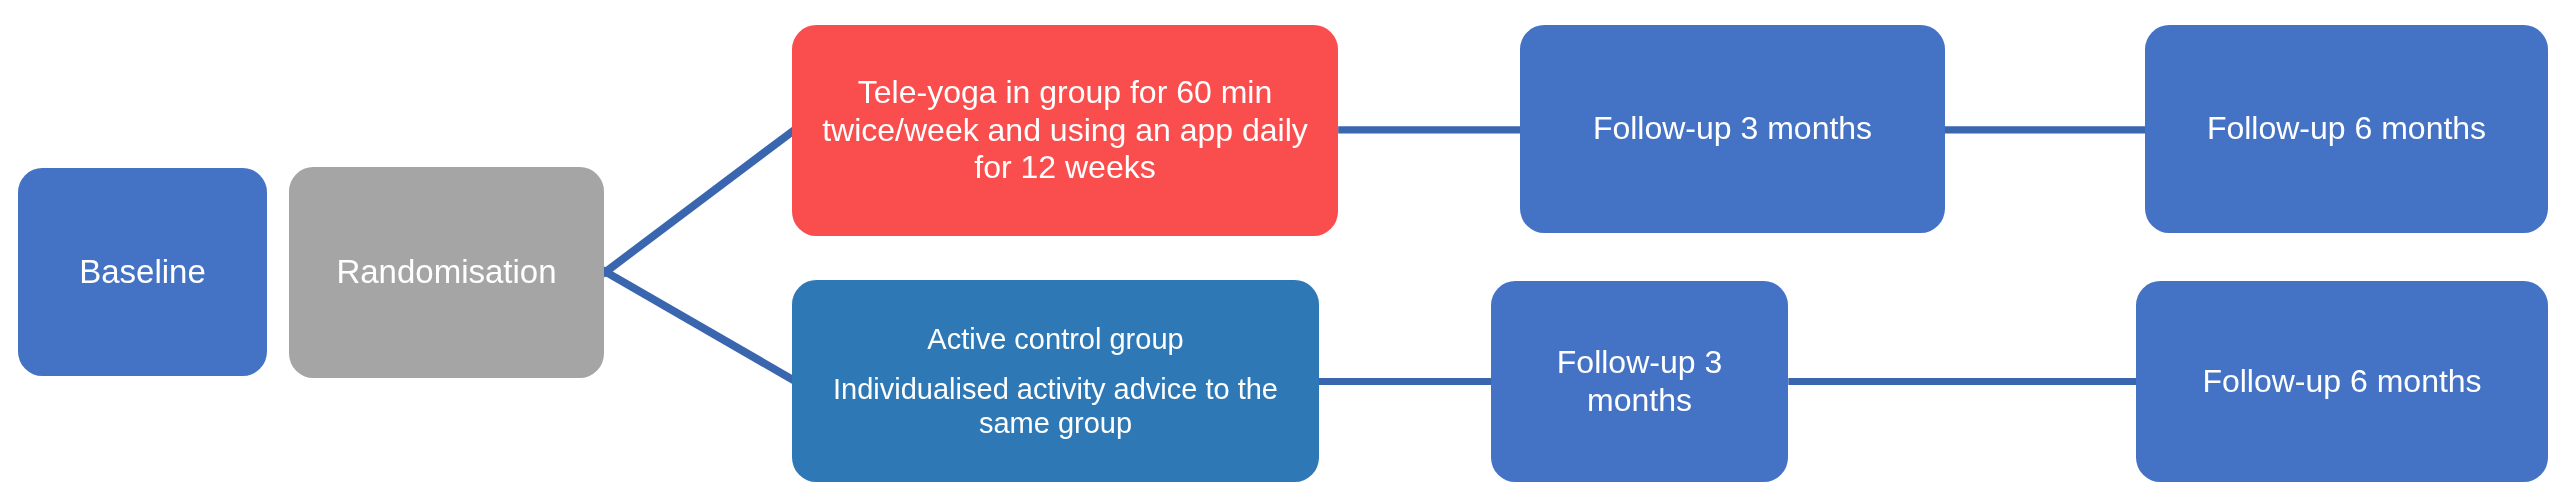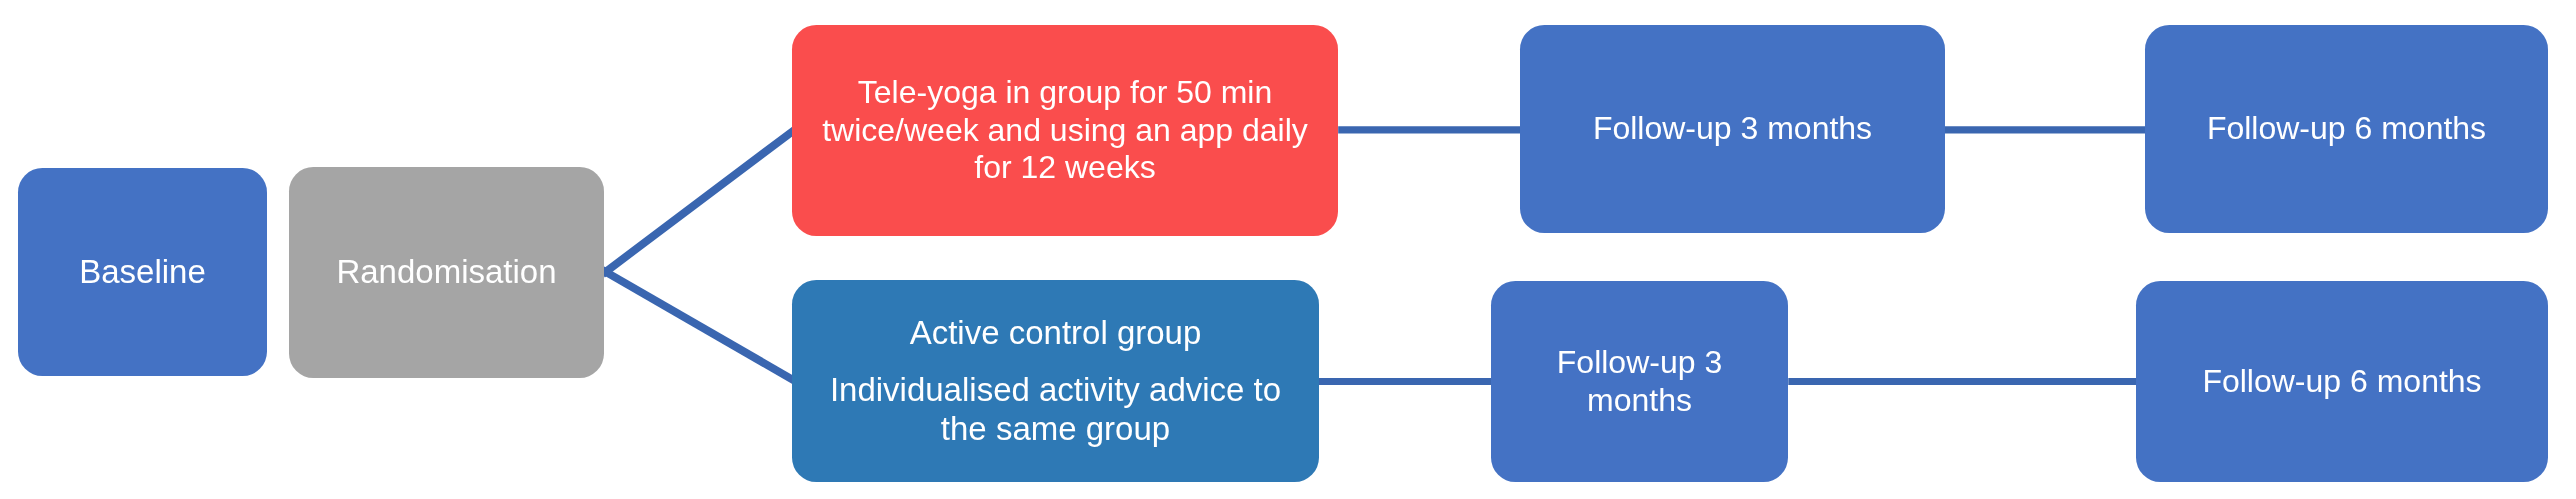--- a/index.html
+++ b/index.html
@@ -51,21 +51,21 @@
   }
   #node-teleyoga {
     left: 792px; top: 25px;  width: 546px;  height: 211px;
     background: #fa4d4d;
     font-size: 32px;
     padding: 2.9px 24.4px;
   }
   #node-control {
     left: 792px; top: 280px; width: 527px;  height: 202px;
     background: #2e79b5;
-    font-size: 33px;
+    font-size: 29px;
     padding: 2.9px 18.6px;
   }
   #node-fu3-top {
     left: 1520px; top: 25px;  width: 425px;  height: 208px;
     background: #4472c4;
     font-size: 32px;
   }
   #node-fu6-top {
     left: 2145px; top: 25px;  width: 403px;  height: 208px;
     background: #4472c4;
@@ -111,21 +111,21 @@
 
   <div class="node" id="node-randomisation">
     <span class="para">Randomisation</span>
   </div>
 
   <div class="node" id="node-baseline">
     <span class="para">Baseline</span>
   </div>
 
   <div class="node" id="node-teleyoga">
-    <span class="para">Tele-yoga in group for 50 min twice/week and using an app daily for 12 weeks</span>
+    <span class="para">Tele-yoga in group for 60 min twice/week and using an app daily for 12 weeks</span>
   </div>
 
   <div class="node" id="node-control">
     <span class="para">Active control group</span>
     <span class="para">Individualised activity advice to the same group</span>
   </div>
 
   <div class="node" id="node-fu3-top">
     <span class="para">Follow-up 3 months</span>
   </div>

